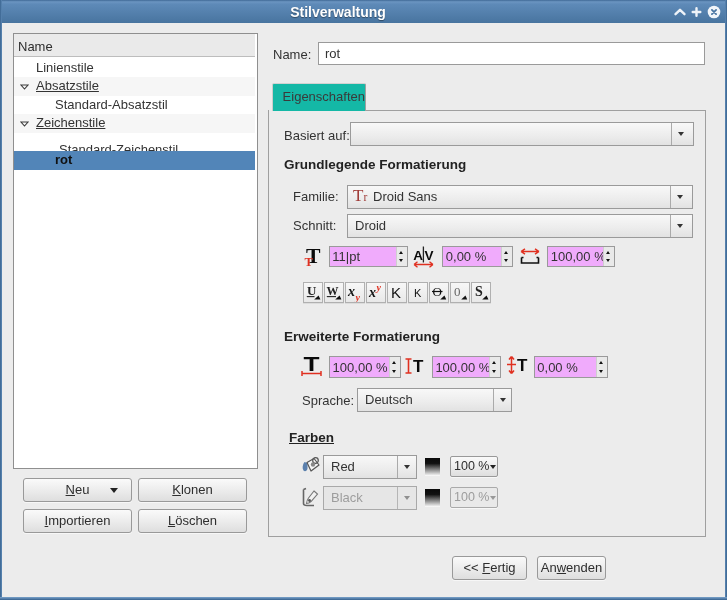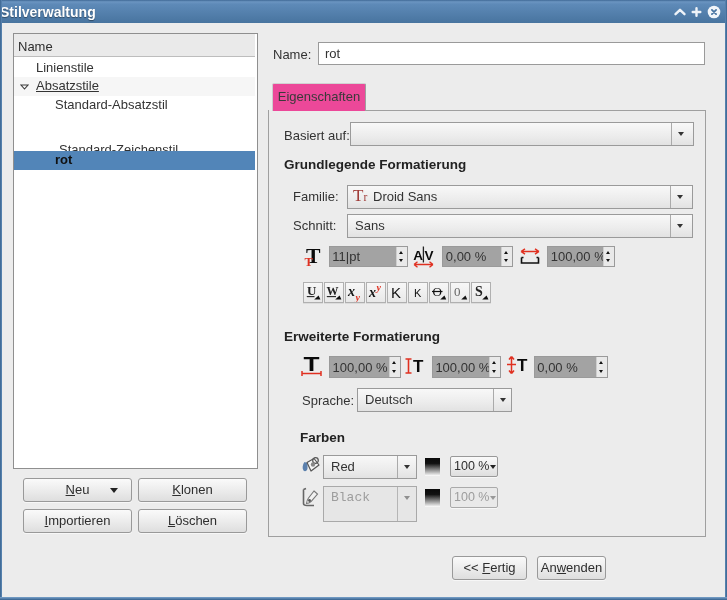--- a/index.html
+++ b/index.html
@@ -5,41 +5,41 @@
 html,body{margin:0;padding:0;}
 #win{position:relative;width:727px;height:600px;background:#ececec;overflow:hidden;
   font-family:"Liberation Sans",sans-serif;font-size:13px;color:#333;}
 .abs{position:absolute;}
 
 #frameL{left:0;top:0;width:2px;height:600px;background:linear-gradient(90deg,#3a648f,#5d89b6);}
 #frameR{right:0;top:0;width:2px;height:600px;background:linear-gradient(270deg,#3a648f,#5d89b6);}
 #frameB{left:0;bottom:0;width:727px;height:3px;background:linear-gradient(180deg,#7ba3cb,#35608d);}
 #titlebar{left:0;top:0;width:727px;height:23px;
   background:linear-gradient(180deg,#406996 0%,#6b95c1 8%,#5e8ab8 18%,#48749f 100%);}
-#title{left:0;top:0;width:676px;height:23px;line-height:24px;
+#title{left:0;top:0;width:676px;height:23px;line-height:24px;text-align:center;
   color:#fff;font-weight:bold;font-size:14px;text-shadow:0 1px 1px rgba(0,0,0,0.4);}
 
 #panel{left:13px;top:33px;width:243px;height:434px;background:#fff;border:1px solid #8f8f8f;}
 #phead{left:0;top:0;width:241px;height:23px;background:#eaeaea;
   border-bottom:1px solid #bdbdbd;line-height:25px;padding-left:4px;box-sizing:border-box;color:#2e2e2e;}
 .row{left:0;width:241px;height:18.5px;line-height:18.5px;white-space:nowrap;box-sizing:border-box;overflow:hidden;}
 .rowg{background:#f6f6f6;text-decoration:underline;}
 .tri{position:absolute;left:6px;top:6.5px;}
 
 #nameinput{left:318px;top:42px;width:387px;height:23px;background:#fff;border:1px solid #9a9a9a;
   box-sizing:border-box;line-height:21px;padding-left:6px;}
-#tab{left:272px;top:83px;width:94px;height:28px;background:#ec4899;border-top:1px solid #d2d2d2;border-left:1px solid #cdcdcd;border-right:1px solid #9f9f9f;
-  border-radius:2px 2px 0 0;text-align:center;line-height:26px;box-sizing:border-box;color:#3a3a3a;}
+#tab{left:272px;top:83px;width:94px;height:28px;background:#14b8a6;border-top:1px solid #d2d2d2;border-left:1px solid #cdcdcd;border-right:1px solid #9f9f9f;
+  border-radius:2px 2px 0 0;text-align:right;line-height:26px;box-sizing:border-box;color:#3a3a3a;}
 #tabpanel{left:268px;top:110px;width:438px;height:427px;border:1px solid #9f9f9f;background:#ececec;box-sizing:border-box;}
 .combo{background:linear-gradient(180deg,#f8f8f8,#ececec 60%,#e2e2e2);border:1px solid #9a9a9a;box-sizing:border-box;white-space:nowrap;overflow:hidden;}
 .carr{position:absolute;right:0;top:0;bottom:0;width:21px;border-left:1px solid #aaa;}
 .carr:after{content:"";position:absolute;left:6px;top:9px;width:0;height:0;
   border:3.8px solid transparent;border-top:4.6px solid #333;}
 .dis .carr:after{border-top-color:#8f8f8f;}
-.spin{background:#a3a3a3;border:1px solid #9a9a9a;box-sizing:border-box;white-space:nowrap;overflow:hidden;}
+.spin{background:#f0abfc;border:1px solid #9a9a9a;box-sizing:border-box;white-space:nowrap;overflow:hidden;}
 .spin .txt{position:absolute;left:2.8px;top:0;bottom:0;line-height:20px;}
 .sbtns{position:absolute;right:0;top:0;bottom:0;width:10px;background:#e9e9e9;border-left:1px solid #cfcfcf;}
 .sup{position:absolute;left:2px;top:4px;width:0;height:0;border:2.6px solid transparent;border-bottom:3.6px solid #111;border-top:none;}
 .sdn{position:absolute;left:2px;bottom:4px;width:0;height:0;border:2.6px solid transparent;border-top:3.6px solid #111;border-bottom:none;}
 .hdr{font-weight:bold;color:#222;font-size:13.5px;}
 .btn{background:linear-gradient(180deg,#fafafa,#ebebeb 55%,#dedede);border:1px solid #999;
   border-radius:3px;box-sizing:border-box;text-align:center;color:#2e2e2e;box-shadow:0 1px 0 rgba(255,255,255,.6);}
 .u{text-decoration:underline;}
 .tgl{position:absolute;top:282px;width:20px;height:21px;background:linear-gradient(180deg,#f7f7f7,#e8e8e8);
   border:1px solid #b0b0b0;box-sizing:border-box;box-shadow:0 1px 0 #dcdcdc;}
@@ -62,20 +62,24 @@
   <div class="abs" id="frameB"></div>
 
   <div class="abs" id="panel">
     <div class="abs" id="phead">Name</div>
     <div class="abs row" style="top:24.5px;padding-left:22px;">Linienstile</div>
     <div class="abs row rowg" style="top:43px;padding-left:22px;">
       <svg class="tri" width="9" height="6">
           <path d="M1 1 L8 1 L4.5 5 Z" fill="none" stroke="#3c3c3c" stroke-width="1.1"></path>
         </svg>Absatzstile</div>
     <div class="abs row" style="top:61.5px;padding-left:41px;">Standard-Absatzstil</div>
+    <div class="abs row rowg" style="top:80px;padding-left:22px;">
+      <svg class="tri" width="9" height="6">
+          <path d="M1 1 L8 1 L4.5 5 Z" fill="none" stroke="#3c3c3c" stroke-width="1.1"></path>
+        </svg>Zeichenstile</div>
     <div class="abs row" style="top:107px;padding-left:19px;margin-left:26px;">Standard-Zeichenstil</div>
     <div class="abs row" style="top:117px;padding-left:41px;background:#5285b8;font-weight:bold;color:#101010;">rot</div>
   </div>
 
   <div class="abs btn" style="left:23px;top:478px;width:109px;height:24px;line-height:22px;"><span class="u">N</span>eu
     <span style="position:absolute;right:13px;top:9px;width:0;height:0;border:4px solid transparent;border-top:5px solid #222;"></span></div>
   <div class="abs btn" style="left:138px;top:478px;width:109px;height:24px;line-height:22px;"><span class="u">K</span>lonen</div>
   <div class="abs btn" style="left:23px;top:509px;width:109px;height:24px;line-height:22px;"><span class="u">I</span>mportieren</div>
   <div class="abs btn" style="left:138px;top:509px;width:109px;height:24px;line-height:22px;"><span class="u">L</span>öschen</div>
 
@@ -95,21 +99,21 @@
 
   <div class="abs lbl" style="left:293px;top:185px;height:23px;line-height:23px;">Familie:</div>
   <div class="abs combo" style="left:347px;top:184.5px;width:346px;height:24px;">
     <span style="position:absolute;left:5px;top:0px;font-family:'Liberation Serif',serif;font-size:17px;color:#a03c38;line-height:19px;">T<span style="font-size:11.5px;">r</span></span>
     <span style="position:absolute;left:25px;top:0;line-height:22px;">Droid Sans</span>
     <span class="carr"></span>
     </div>
 
   <div class="abs lbl" style="left:293px;top:214px;height:23px;line-height:23px;">Schnitt:</div>
   <div class="abs combo" style="left:347px;top:213.5px;width:346px;height:24px;">
-    <span style="position:absolute;left:7px;top:0;line-height:22px;">Sans</span>
+    <span style="position:absolute;left:7px;top:0;line-height:22px;">Droid</span>
     <span class="carr"></span>
     </div>
 
   <svg class="abs" style="left:304px;top:247px;width:19px;height:19px;" viewBox="0 0 19 19">
     <text x="2" y="16" font-family="Liberation Serif" font-size="21" font-weight="bold" fill="#0a0a0a" textLength="14.5" lengthAdjust="spacingAndGlyphs">T</text>
     <text x="0.5" y="18.5" font-family="Liberation Serif" font-size="12.5" font-weight="bold" fill="#e03020">T</text>
   </svg>
   <div class="abs spin" style="left:328.5px;top:246px;width:79px;height:21px;">
     <span class="txt">11|pt</span>
     <span class="sbtns">
@@ -224,21 +228,21 @@
         <span class="sdn"></span>
       </span>
     </div>
 
   <div class="abs lbl" style="left:302px;top:389px;height:23px;line-height:23px;">Sprache:</div>
   <div class="abs combo" style="left:357px;top:388px;width:155px;height:23.5px;">
     <span style="position:absolute;left:7px;top:0;line-height:22px;">Deutsch</span>
     <span class="carr" style="width:17px;"></span>
     </div>
 
-  <div class="abs hdr" style="left:300px;top:430px;">Farben</div>
+  <div class="abs hdr" style="left:289px;top:430px;text-decoration:underline;">Farben</div>
 
   <svg class="abs" style="left:301px;top:456px;width:19px;height:20px;" viewBox="0 0 19 20">
     <path d="M3.5 6 C1.5 8.5 1 12.5 2.5 14.5 C4 16 6 15 6.5 12.5 L6.5 7 Z" fill="#5b80ad"></path>
     <path d="M6 6.5 L13 2.5 L18 9 L10 15 Z" fill="#f6f6f6" stroke="#555" stroke-width="1.2" stroke-linejoin="round"></path>
     <circle cx="14.5" cy="4.5" r="2.8" fill="none" stroke="#555" stroke-width="1.2"></circle>
     <circle cx="12" cy="8.5" r="2.2" fill="#888"></circle>
   </svg>
   <div class="abs combo" style="left:323px;top:455px;width:93.5px;height:24px;">
     <span style="position:absolute;left:7px;top:0;line-height:22px;">Red</span>
     <span class="carr" style="width:18px;"></span>
@@ -247,21 +251,21 @@
   <div class="abs btn" style="left:450px;top:456px;width:48px;height:21px;border-radius:2px;">
     <span style="position:absolute;left:3px;top:0;line-height:19px;font-size:12.5px;">100 %</span>
     <span style="position:absolute;right:1.5px;top:8px;width:0;height:0;border:3.5px solid transparent;border-top:4.5px solid #222;"></span>
     </div>
 
   <svg class="abs" style="left:301px;top:487px;width:19px;height:20px;" viewBox="0 0 19 20">
     <path d="M2.5 2.5 L5 1.5 M2.5 2.5 L2.5 16.5 C2.5 18 4 18.5 6 18.5 L13 18.5" fill="none" stroke="#666" stroke-width="1.6"></path>
     <path d="M13 4 L16.5 7 L10 14.5 C8 16.5 5.5 16.5 5.5 16.5 C5.5 16.5 6 13 7.5 11 Z" fill="#f2f2f2" stroke="#777" stroke-width="1.1"></path>
     <circle cx="8.5" cy="13.5" r="1.4" fill="#555"></circle>
   </svg>
-  <div class="abs combo dis" style="left:323px;top:486px;width:93.5px;height:36px;background:#e6e6e6;border-color:#a9a9a9;font-family:Liberation Mono, monospace;">
+  <div class="abs combo dis" style="left:323px;top:486px;width:93.5px;height:24px;background:#e6e6e6;border-color:#a9a9a9;">
     <span style="position:absolute;left:7px;top:0;line-height:22px;">Black</span>
     <span class="carr" style="width:18px;border-left-color:#b5b5b5;"></span>
     </div>
   <div class="abs" style="left:424.9px;top:488.5px;width:15px;height:18px;background:linear-gradient(180deg,#0a0a0a 0%,#111 30%,#999 70%,#fff 100%);"></div>
   <div class="abs btn dis" style="left:450px;top:487px;width:48px;height:21px;border-radius:2px;background:#e9e9e9;border-color:#aaa;">
     <span style="position:absolute;left:3px;top:0;line-height:19px;font-size:12.5px;">100 %</span>
     <span style="position:absolute;right:1.5px;top:8px;width:0;height:0;border:3.5px solid transparent;border-top:4.5px solid #999;"></span>
     </div>
 
   <div class="abs btn" style="left:452px;top:556px;width:75px;height:24px;line-height:22px;">&lt;&lt; <span class="u">F</span>ertig</div>

